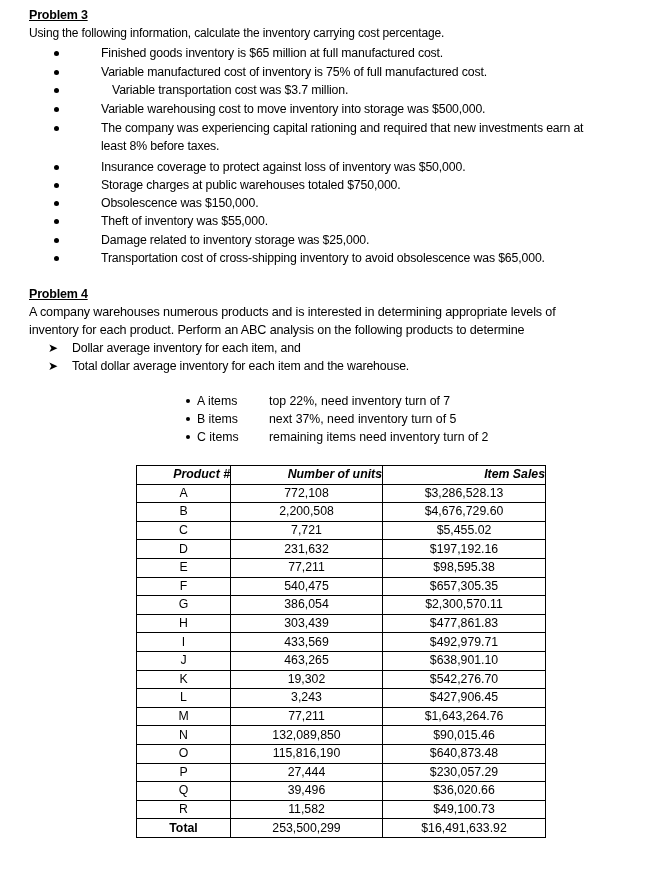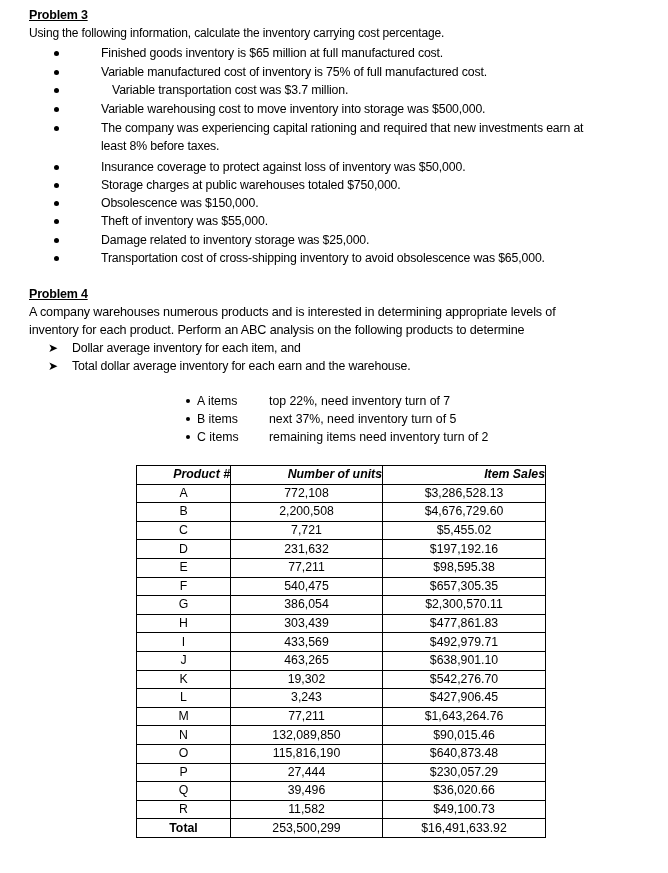--- a/index.html
+++ b/index.html
@@ -94,21 +94,21 @@
 <div class="abs bl" style="left:29px; top:303px; font-size:12.6px; white-space:nowrap;">A company warehouses numerous products and is interested in determining appropriate levels of</div>
 <div class="abs bl" style="left:29px; top:321px; font-size:12.6px; white-space:nowrap;">inventory for each product.  Perform an ABC analysis on the following products to determine</div>
 
 <div>
   <div class="abs" style="left:0; top:339px;">
     <span class="abs arrow" style="left:48px; top:0; line-height:18px;">➤</span>
     <span class="abs bl" style="left:72px; top:0; white-space:nowrap;">Dollar average inventory for each item, and</span>
   </div>
   <div class="abs" style="left:0; top:357px;">
     <span class="abs arrow" style="left:48px; top:0; line-height:18px;">➤</span>
-    <span class="abs bl" style="left:72px; top:0; white-space:nowrap;">Total dollar average inventory for each earn and the warehouse.</span>
+    <span class="abs bl" style="left:72px; top:0; white-space:nowrap;">Total dollar average inventory for each item and the warehouse.</span>
   </div>
 </div>
 
 <div>
   <div class="abc-row" style="left:186px; top:392px; width:350px;">
     <span class="abc-dot" style="left:0;"></span>
     <span class="abs" style="left:11px; top:0; white-space:nowrap;">A items</span>
     <span class="abs" style="left:83px; top:0; white-space:nowrap;">top 22%, need inventory turn of 7</span>
   </div>
   <div class="abc-row" style="left:186px; top:410px; width:350px;">

